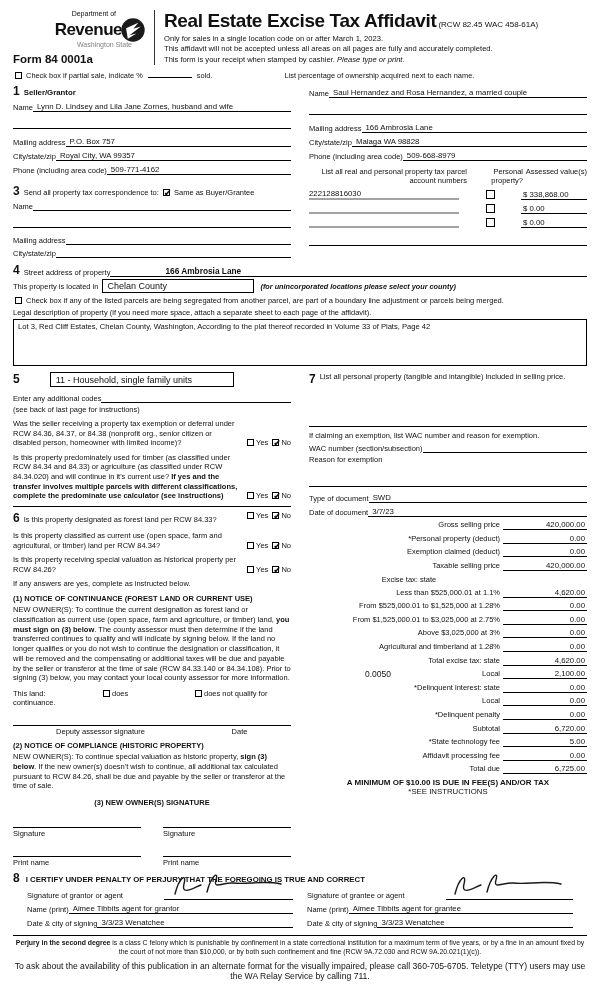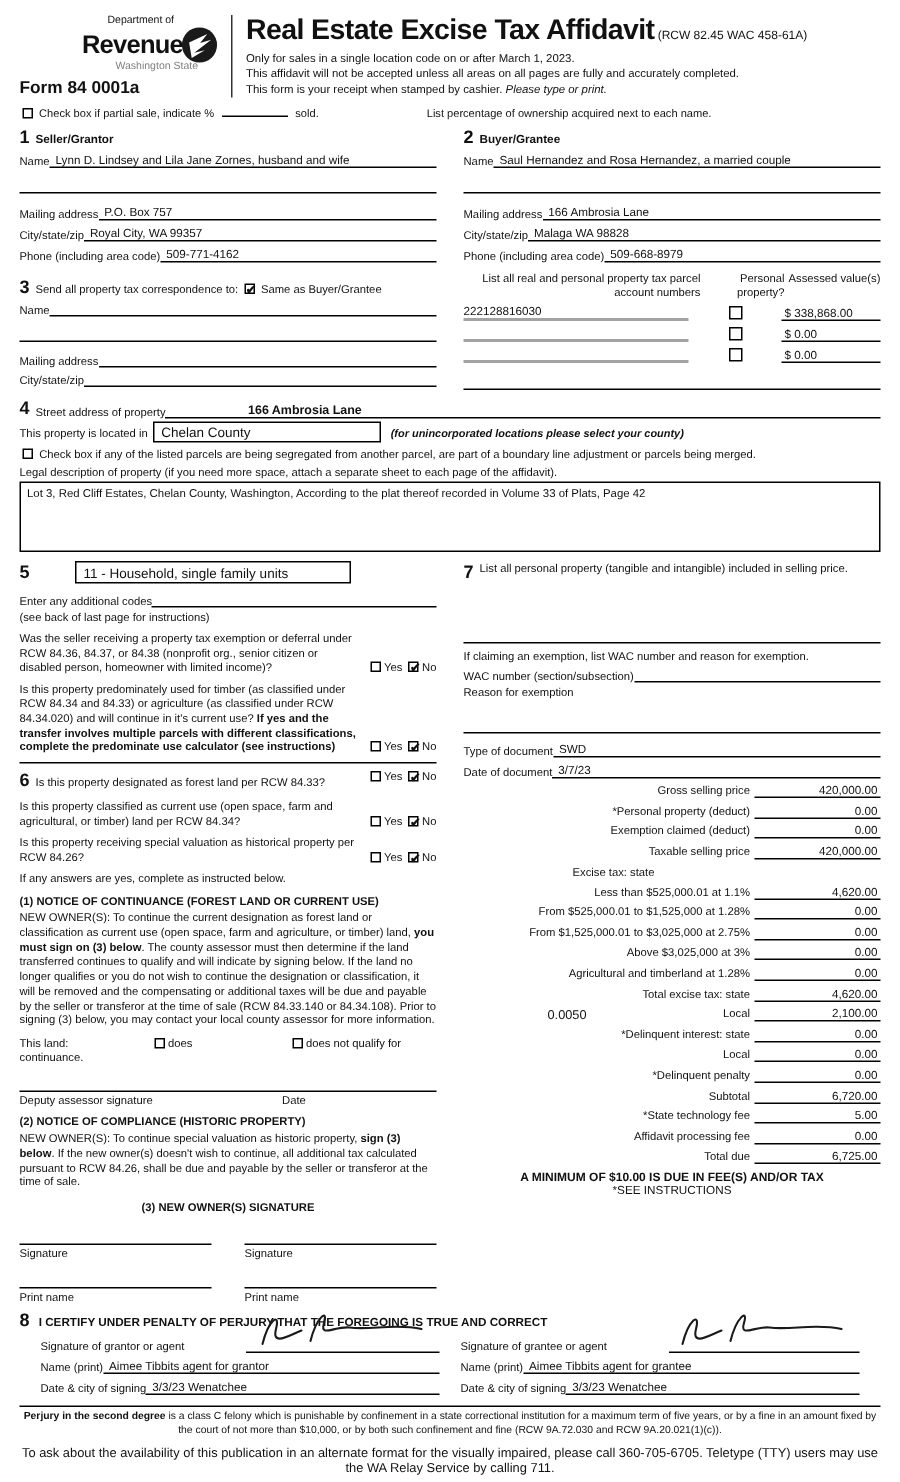--- a/index.html
+++ b/index.html
@@ -170,23 +170,20 @@
           <span class="flabel">Mailing address</span>
         <span class="fval"></span>
         </div>
       <div class="frow">
           <span class="flabel">City/state/zip</span>
         <span class="fval"></span>
         </div>
     </div>
 
     <div class="col-r">
-      <div>
-        <span class="secnum">2</span><span class="sechead">Buyer/Grantee</span>
-      </div>
       <div class="frow">
           <span class="flabel">Name</span>
         <span class="fval">Saul Hernandez and Rosa Hernandez, a married couple</span>
         </div>
       <div class="frow" style="margin-top:8px;">
           <span class="fval"></span>
         </div>
       <div class="frow" style="margin-top:8px;">
           <span class="flabel">Mailing address</span>
         <span class="fval">166 Ambrosia Lane</span>
@@ -299,21 +296,21 @@
       <div class="noticehead">(1) NOTICE OF CONTINUANCE (FOREST LAND OR CURRENT USE)</div>
       <div class="para"><span>NEW OWNER(S): To continue the current designation as forest land or classification as current use (open space, farm and agriculture, or timber) land, </span><span class="bold">you must sign on (3) below</span><span>. The county assessor must then determine if the land transferred continues to qualify and will indicate by signing below. If the land no longer qualifies or you do not wish to continue the designation or classification, it will be removed and the compensating or additional taxes will be due and payable by the seller or transferor at the time of sale (RCW 84.33.140 or 84.34.108). Prior to signing (3) below, you may contact your local county assessor for more information.</span></div>
 
       <div class="land-row">
         <span class="land-c1">This land:</span>
         <span class="land-c2"><span class="cb"></span><span>does</span></span>
         <span><span class="cb"></span><span>does not qualify for</span></span>
       </div>
       <div>continuance.</div>
 
-      <div class="ulcol" style="">
+      <div class="ulcol" style="text-align:center;">
         <div class="ul-item" style="flex:1.7;">
           <div class="line"></div>
           <div class="cap">Deputy assessor signature</div>
         </div>
         <div class="ul-item" style="flex:1;">
           <div class="line"></div>
           <div class="cap">Date</div>
         </div>
       </div>
 

